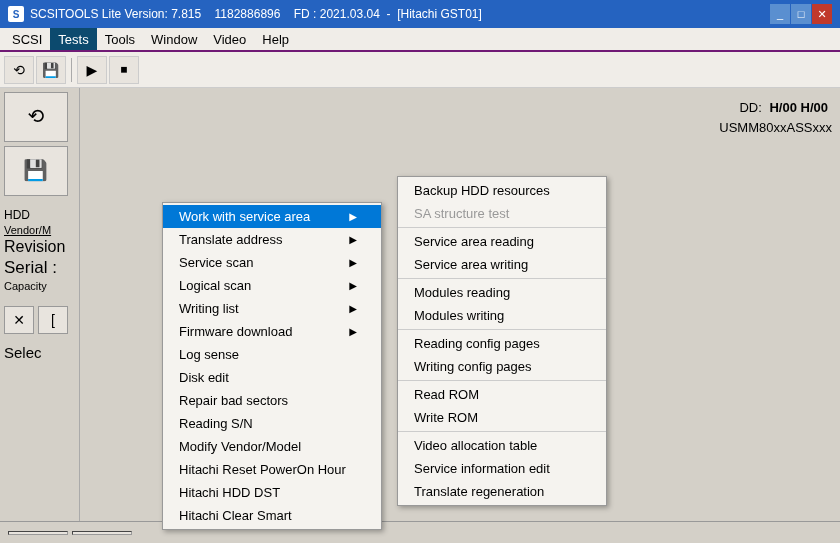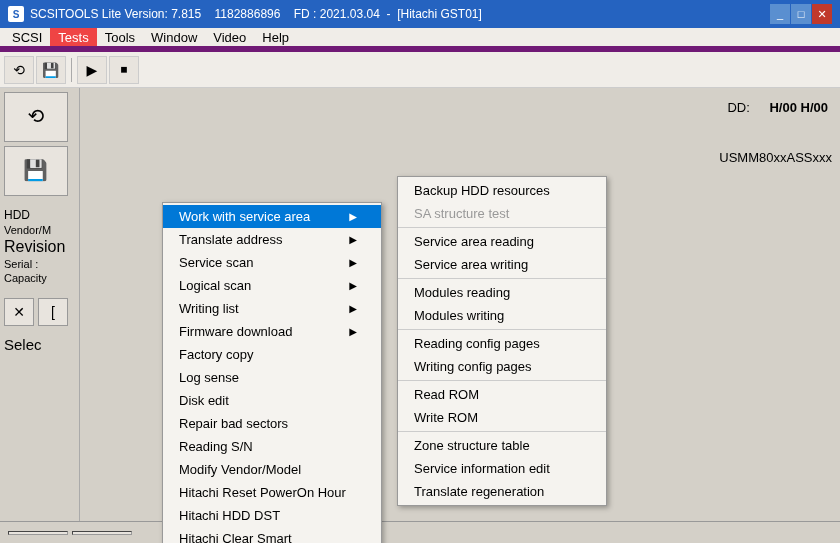--- a/index.html
+++ b/index.html
@@ -36,34 +36,34 @@
       color: #2563c0;
       font-weight: bold;
     }
 
     
     .menu-bar {
       background: #f0ede8;
       display: flex;
       align-items: center;
       height: 24px;
-      border-bottom: 6px solid #701a75;
+      border-bottom: 2px solid #701a75;
       padding: 0 4px;
     }
     .menu-item {
       padding: 2px 8px;
       cursor: pointer;
       font-size: 13px;
       color: #000;
       height: 100%;
       display: flex;
       align-items: center;
     }
     .menu-item:hover, .menu-item.active {
-      background: #ef4444;
+      background: #0c4a6e;
       color: white;
     }
 
     
     .toolbar {
       background: #f0ede8;
       height: 36px;
       border-bottom: 1px solid #ccc;
       display: flex;
       align-items: center;
@@ -318,27 +318,27 @@
       <div class="left-btn-icon">⟲</div>
     </div>
     <div class="left-btn">
       <div class="left-btn-icon">💾</div>
     </div>
 
     <div class="hdd-info">
       <div class="hdd-info-row">
         <span>HDD</span>
       </div>
-      <div class="hdd-info-row" style="font-size:11px;">
+      <div class="hdd-info-row" style="font-size:11px;text-decoration:underline;">
         <span>Vendor/M</span>
       </div>
       <div class="hdd-info-row" style="font-size:16px;">
         <span>Revision</span>
       </div>
-      <div class="hdd-info-row" style="font-size:11px;">
+      <div class="hdd-info-row" style="font-size:17px;">
         <span>Serial :</span>
       </div>
       <div class="hdd-info-row" style="font-size:11px;">
         <span>Capacity</span>
       </div>
     </div>
 
     <div class="action-panel">
       <div class="action-btn">✕</div>
       <div class="action-btn">[</div>
@@ -346,24 +346,24 @@
 
     <div style="margin-top:6px; font-size:15px;">
       <span>Selec</span>
     </div>
   </div>
 
   <div class="content-area">
 
     <div style="position:absolute; top:8px; right:8px; font-size:13px; background:#d4d0c8; padding:4px;">
       <span>DD:</span>
-      <span style="margin-left:16px; font-weight:bold;">H/00  H/00</span>
-    </div>
-
-    <div style="position:absolute; top:32px; right:8px; font-size:13px;margin-top:30px;">
+      <span style="margin-left:4px; font-weight:bold;">H/00  H/00</span>
+    </div>
+
+    <div style="position:absolute; top:32px; right:8px; font-size:13px;">
       <span>USMM80xxASSxxx</span>
     </div>
 
     <div class="dropdown-container">
 
       <div class="menu-dropdown">
 
         <div class="dropdown-item active">
           <span>Work with service area</span>
           <span class="arrow">▶</span>
@@ -382,23 +382,20 @@
         </div>
         <div class="dropdown-item">
           <span>Writing list</span>
           <span class="arrow">▶</span>
         </div>
         <div class="dropdown-item">
           <span>Firmware download</span>
           <span class="arrow">▶</span>
         </div>
         <div class="dropdown-item">
-          <span>Factory copy</span>
-        </div>
-        <div class="dropdown-item">
           <span>Log sense</span>
         </div>
         <div class="dropdown-item">
           <span>Disk edit</span>
         </div>
         <div class="dropdown-item">
           <span>Repair bad sectors</span>
         </div>
         <div class="dropdown-item">
           <span>Reading S/N</span>
@@ -447,21 +444,21 @@
         </div>
         <div class="submenu-sep"></div>
         <div class="submenu-item">
           <span>Read ROM</span>
         </div>
         <div class="submenu-item">
           <span>Write ROM</span>
         </div>
         <div class="submenu-sep"></div>
         <div class="submenu-item">
-          <span>Zone structure table</span>
+          <span>Video allocation table</span>
         </div>
         <div class="submenu-item">
           <span>Service information edit</span>
         </div>
         <div class="submenu-item">
           <span>Translate regeneration</span>
         </div>
       </div>
 
     </div>

